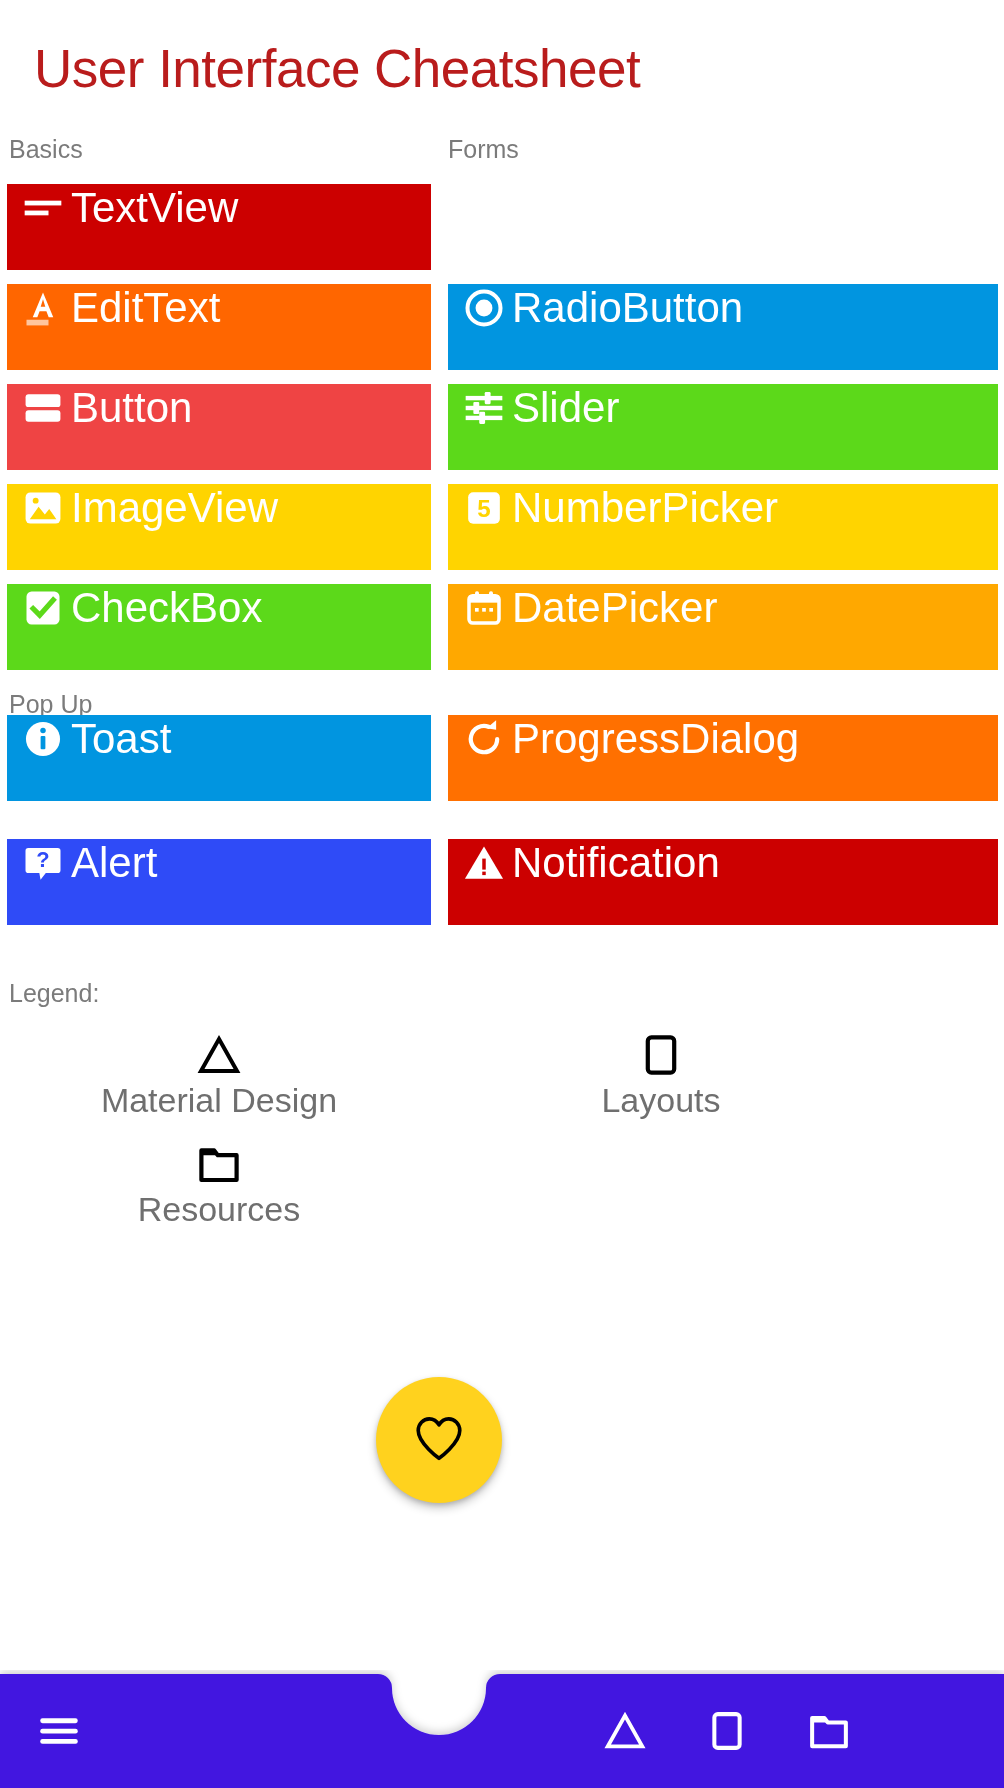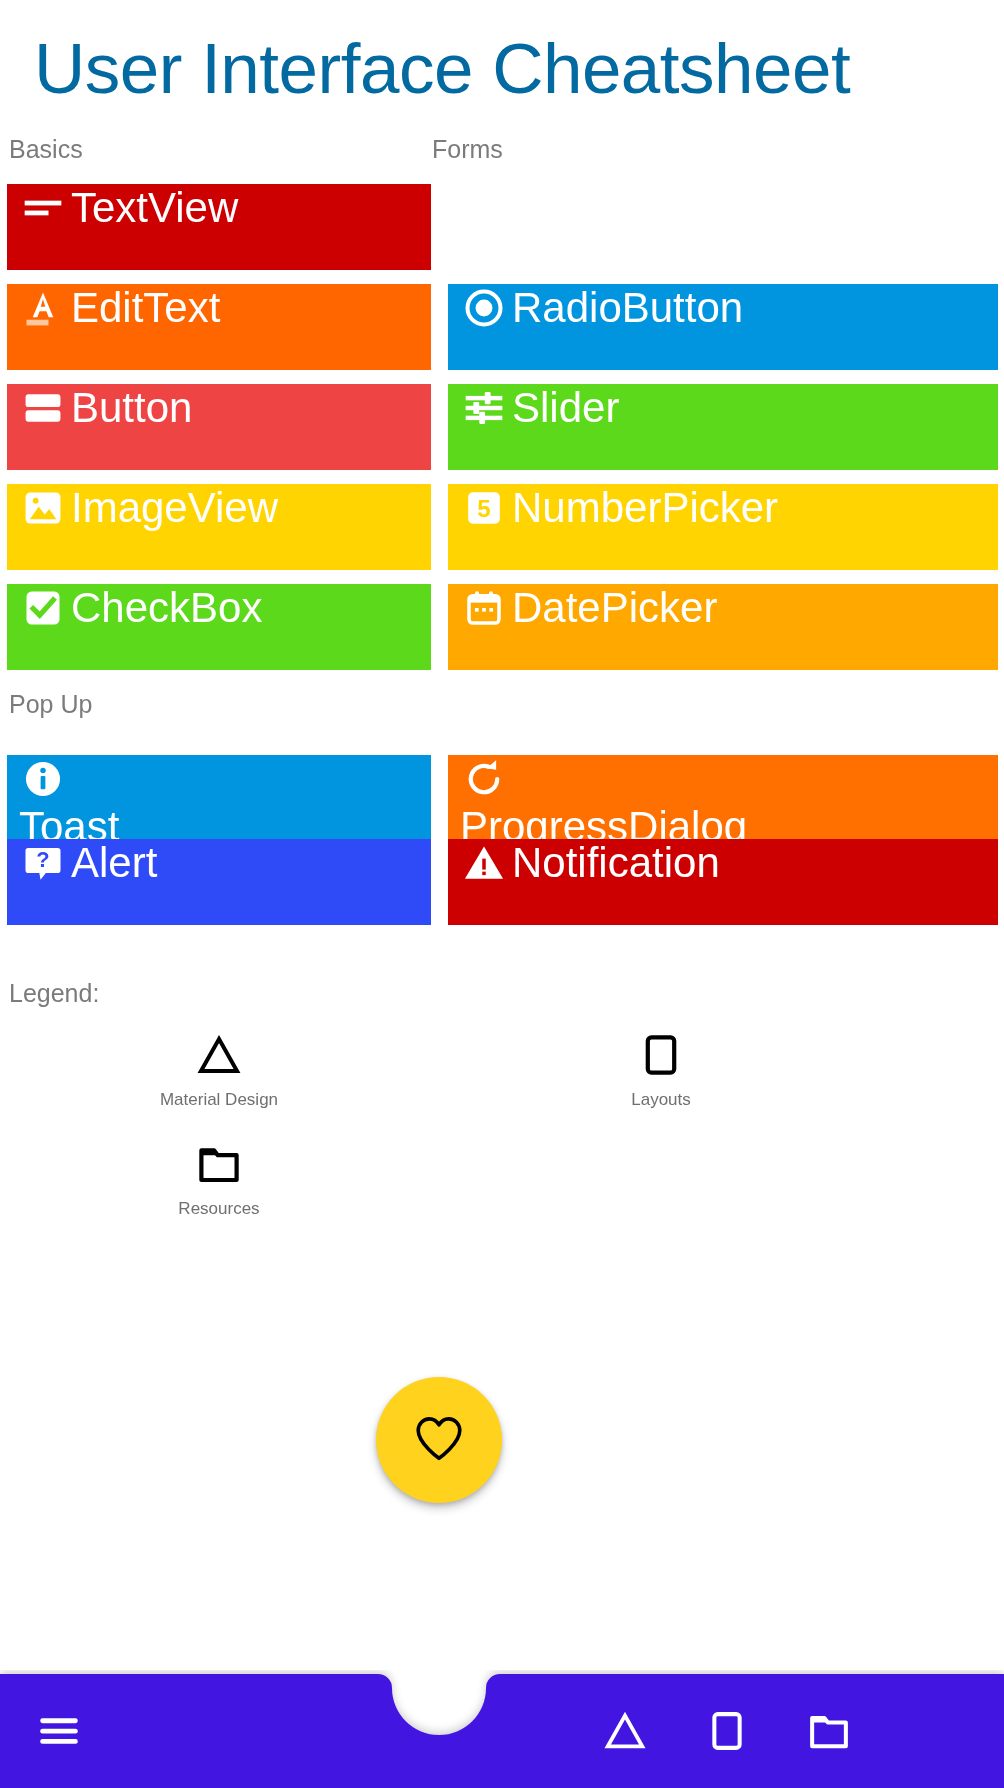--- a/index.html
+++ b/index.html
@@ -18,38 +18,38 @@
   .page {
     position: absolute;
     inset: 0;
     background: #ffffff;
   }
   
   .title {
     position: absolute;
     left: 34px;
     top: 38px;
-    font-size: 71px;
+    font-size: 53px;
     line-height: 62px;
     font-weight: 400;
-    color: #0369a1;
+    color: #b91c1c;
     letter-spacing: -0.5px;
     white-space: nowrap;
     text-align: center;
   }
   
   .section-label {
     position: absolute;
     font-size: 25px;
     line-height: 30px;
     color: #7b7b7b;
     font-weight: 400;
   }
   #lbl-basics { left: 9px;  top: 134px; }
-  #lbl-forms  { left: 432px; top: 134px; }
+  #lbl-forms  { left: 448px; top: 134px; }
   #lbl-popup  { left: 9px;  top: 689px; }
 
   
   .chip {
     position: absolute;
     height: 86px;
     display: flex;
     align-items: flex-start;
     box-sizing: border-box;
     padding-left: 12px;
@@ -75,21 +75,21 @@
   
   .col-l { left: 7px;  width: 424px; }
   .col-r { left: 448px; width: 426px; }
   .col-r.wide { width: 550px; }
 
   .row0 { top: 184px; }
   .row1 { top: 284px; }
   .row2 { top: 384px; }
   .row3 { top: 484px; }
   .row4 { top: 584px; }
-  .prow0 { top: 755px; flex-direction: column; }
+  .prow0 { top: 715px; }
   .prow1 { top: 839px; }
 
   
   .legend-label {
     position: absolute;
     left: 9px;
     top: 978px;
     font-size: 25px;
     line-height: 30px;
     color: #7b7b7b;
@@ -100,21 +100,21 @@
     text-align: center;
   }
   .legend-item .lic {
     height: 48px;
     display: flex;
     align-items: flex-end;
     justify-content: center;
   }
   .legend-item .ltext {
     margin-top: 8px;
-    font-size: 17px;
+    font-size: 34px;
     line-height: 30px;
     color: #6f6f6f;
   }
   #lg-material { left: 69px;  top: 1029px; }
   #lg-layouts  { left: 511px; top: 1029px; }
   #lg-resources{ left: 69px;  top: 1138px; }
 
   
   .bottom-bar {
     position: absolute;

